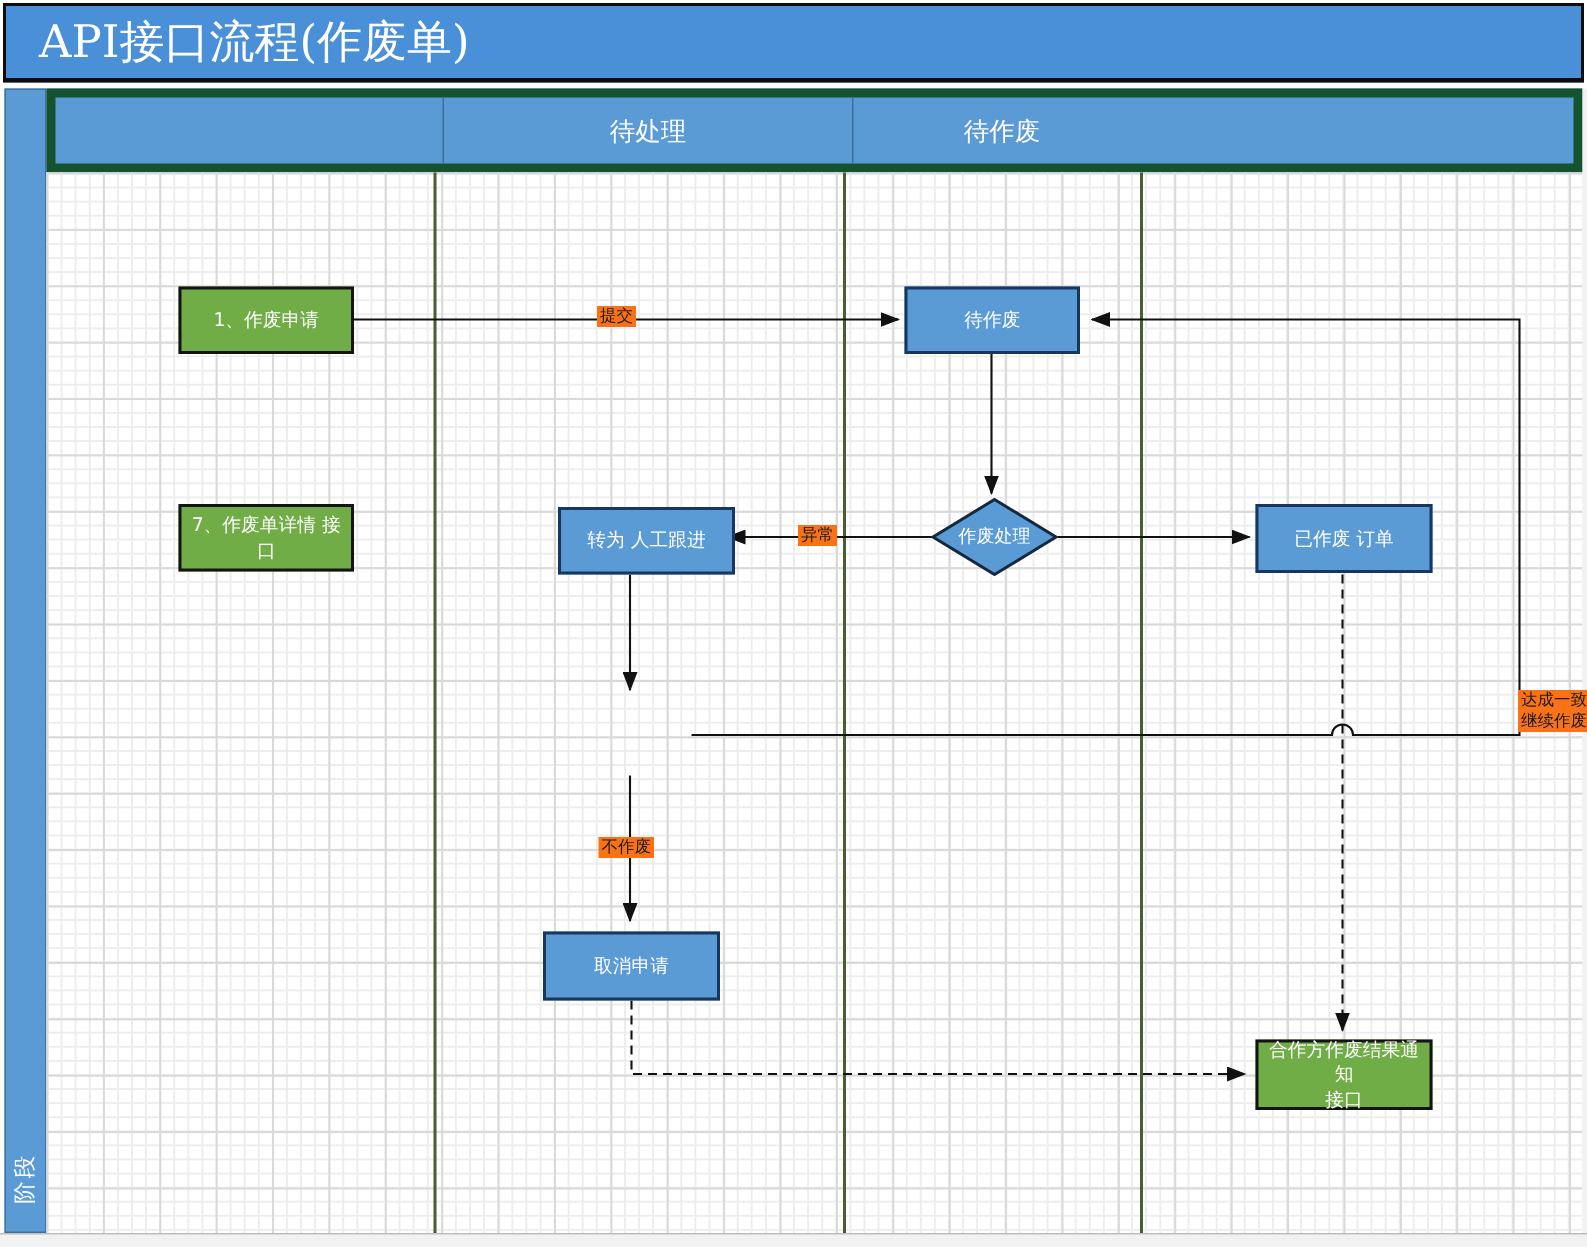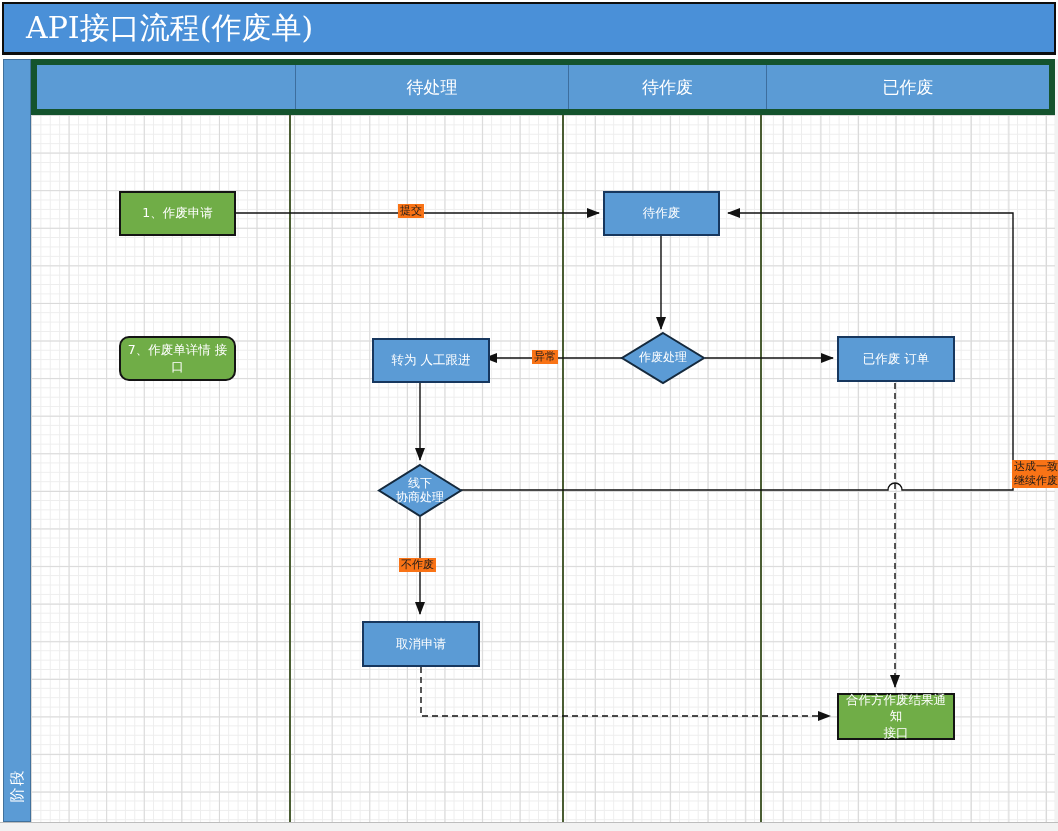--- a/index.html
+++ b/index.html
@@ -66,21 +66,20 @@
   </div>
 
   <div class="stage-band">
     <span class="stage-label">阶段</span>
   </div>
 
   <div class="header-row">
     <div class="header-cell hc0"></div>
     <div class="header-cell hc1">待处理</div>
     <div class="header-cell hc2">待作废</div>
-    <div class="header-cell hc3">已作废</div>
   </div>
 
   <div class="grid"></div>
   <div class="lane-divider ld1"></div>
   <div class="lane-divider ld2"></div>
   <div class="lane-divider ld3"></div>
   <div class="sheet-right"></div>
   <div class="sheet-bottom"></div>
 
   <svg id="edges" viewBox="0 0 1058 831">
@@ -114,21 +113,21 @@
   <div class="edge-label" style="left:399px; top:558px;">不作废</div>
   <div class="edge-label" style="left:984px; top:460px;margin-left:28px;">
     <div>达成一致</div>
     <div>继续作废</div>
   </div>
 
   <div class="node rect-green" style="left:119px; top:191px; width:117px; height:45px;">
     <span>1、作废申请</span>
   </div>
 
-  <div class="node rect-green" style="left:119px; top:336px; width:117px; height:45px;border-radius:10px;">
+  <div class="node rect-green" style="left:119px; top:336px; width:117px; height:45px;">
     <span>7、作废单详情 接口</span>
   </div>
 
   <div class="node rect-blue" style="left:603px; top:191px; width:117px; height:45px;">
     <span>待作废</span>
   </div>
 
   <div class="node rect-blue" style="left:372px; top:338px; width:118px; height:45px;">
     <span>转为 人工跟进</span>
   </div>
@@ -148,23 +147,14 @@
 
   <div class="diamond-wrap" style="left:619px; top:330px; width:88px; height:56px;">
     <svg width="88" height="56">
       <polygon points="44,3 85,28 44,53 3,28" fill="#5b9bd5" stroke="#14293d" stroke-width="2"></polygon>
     </svg>
     <div class="diamond-label">
       <span>作废处理</span>
     </div>
   </div>
 
-  <div class="diamond-wrap" style="left:376px; top:462px; width:88px; height:57px;">
-    <svg width="88" height="57">
-      <polygon points="44,3 85,28.5 44,54 3,28.5" fill="#5b9bd5" stroke="#14293d" stroke-width="2"></polygon>
-    </svg>
-    <div class="diamond-label">
-      <span>线下</span>
-      <span>协商处理</span>
-    </div>
-  </div>
 
 </div>
 
 </body></html>

